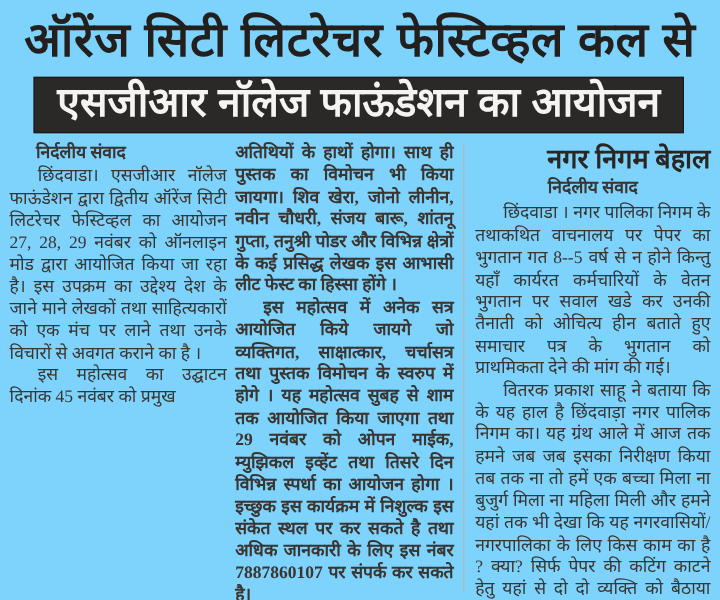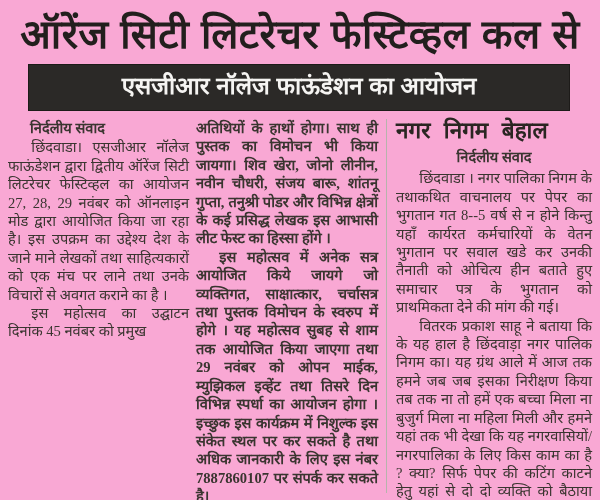--- a/index.html
+++ b/index.html
@@ -5,21 +5,21 @@
   * { margin: 0; padding: 0; box-sizing: border-box; }
   html, body { width: 600px; height: 500px; }
   body {
     background: #edecea;
     font-family: "Liberation Serif", "DejaVu Serif", serif;
     overflow: hidden;
   }
   .clipping {
     position: relative;
     width: 600px; height: 500px;
-    background: #f9a8d4;
+    background: #7dd3fc;
     color: #38332e;
   }
   
   .headline {
     padding-top: 8px;
     text-align: center;
     font-family: "Liberation Sans", "DejaVu Sans", sans-serif;
     font-weight: 700;
     font-size: 40px;
     line-height: 52px;
@@ -30,21 +30,21 @@
   .band {
     margin: 4px 30px 0 28px;
     background: #2b2927;
     border: 1px solid #1d1b19;
     text-align: center;
     padding: 3px 0 6px 0;
   }
   .band .band-text {
     font-family: "Liberation Sans", "DejaVu Sans", sans-serif;
     font-weight: 700;
-    font-size: 24px;
+    font-size: 34px;
     line-height: 36px;
     color: #f5f4f2;
     white-space: nowrap;
   }
   
   .content {
     display: flex;
     align-items: stretch;
     padding: 8px 6px 0 8px;
     height: 382px; 
@@ -65,25 +65,25 @@
   }
   p.body-para { text-indent: 1.6em; }
   p.no-indent { text-indent: 0; }
   .byline-left {
     font-weight: 700;
     padding-left: 22px;
     margin-bottom: 1px;
     text-align: left;
   }
   .art2-headline {
-    font-family: Liberation Mono, monospace;
+    font-family: Liberation Serif, serif;
     font-weight: 700;
     font-size: 22.5px;
     line-height: 27px;
-    text-align: left;
+    text-align: right;
     color: #2a2622;
     white-space: nowrap;
   }
   .byline-center {
     font-weight: 700;
     text-align: center;
     font-size: 14.6px;
     margin: 2px 0 3px 0;
   }
   .lead-bold { font-weight: 400; }

